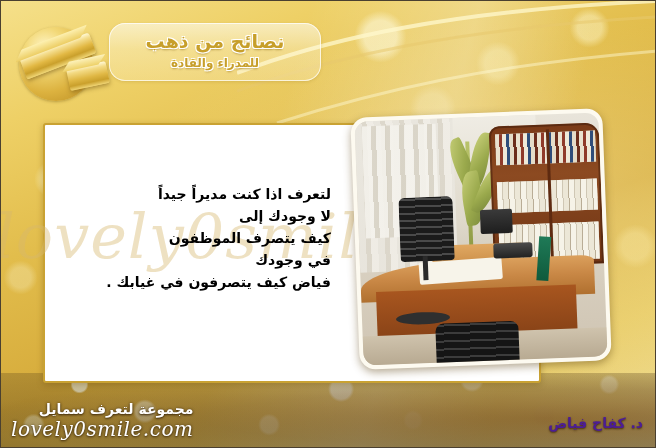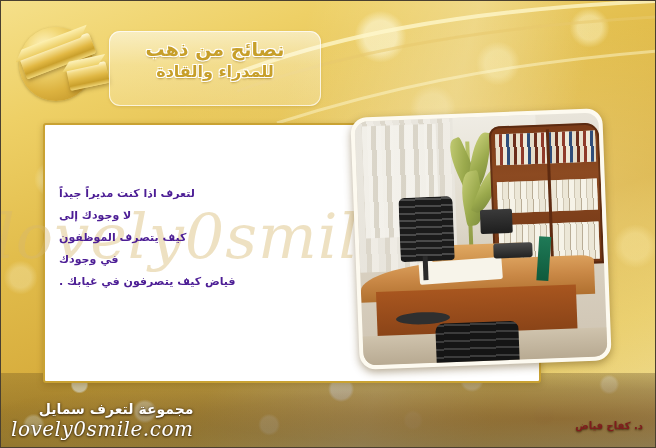--- a/index.html
+++ b/index.html
@@ -123,24 +123,24 @@
     position: absolute;
     left: 0; top: -7px;
     width: 37px; height: 9px;
     background: linear-gradient(180deg, #fdf2bb 0%, #edd066 100%);
     transform: skewX(-44deg);
   }
 
   .plaque {
     position: absolute;
     left: 108px;
-    top: 30px;
+    top: 22px;
     width: 212px;
-    height: 75px;
-    border-radius: 11px;
+    height: 58px;
+    border-radius: 16px;
     background: linear-gradient(180deg, rgba(255,255,250,0.58) 0%, rgba(255,250,225,0.34) 45%, rgba(252,240,195,0.30) 100%);
     box-shadow: inset 0 0 0 1px rgba(255,255,255,0.72),
                 0 1px 3px rgba(160,125,40,0.25);
   }
   .plaque-text {
     position: absolute;
     left: 0; right: 0;
     top: 6px;
     text-align: center;
     direction: rtl;
@@ -151,21 +151,21 @@
   .plaque-line1 {
     font-size: 19px;
     line-height: 24px;
     color: #c79f2a;
     text-shadow:
       -1px -1px 0 #ffffff, 1px -1px 0 #ffffff,
       -1px  1px 0 #ffffff, 1px  1px 0 #ffffff,
        0 2px 2px rgba(150,115,25,0.55);
   }
   .plaque-line2 {
-    font-size: 16px;
+    font-size: 12px;
     line-height: 21px;
     color: #c79f2a;
     text-shadow:
       -1px -1px 0 #ffffff, 1px -1px 0 #ffffff,
       -1px  1px 0 #ffffff, 1px  1px 0 #ffffff,
        0 2px 2px rgba(150,115,25,0.55);
   }
 
   
   .content-card {
@@ -198,24 +198,24 @@
     user-select: none;
   }
 
   
   .quote {
     position: absolute;
     left: 58px;
     top: 182px;
     width: 272px;
     direction: rtl;
-    text-align: left;
-    color: #4c1d95;
+    text-align: right;
+    color: #000000;
     font-weight: bold;
-    font-size: 11px;
+    font-size: 14px;
     line-height: 22px;
     font-family: "DejaVu Sans", "Liberation Sans", sans-serif;
   }
   .quote .ln { display: block; white-space: nowrap; }
 
   
   .photo-wrap {
     position: absolute;
     left: 354px;
     top: 112px;
@@ -377,22 +377,22 @@
     font-style: italic;
     font-size: 20px;
     line-height: 23px;
     letter-spacing: 0.5px;
   }
   .credit-right {
     position: absolute;
     right: 12px;
     bottom: 16px;
     direction: rtl;
-    color: #7f1d1d;
-    font-size: 10px;
+    color: #4c1d95;
+    font-size: 14px;
     font-weight: bold;
     text-shadow: 0 1px 2px rgba(60,40,10,0.9);
     font-family: "DejaVu Sans", "Liberation Sans", sans-serif;
   }
 </style>
 </head>
 <body>
 
 <div id="root">
 

